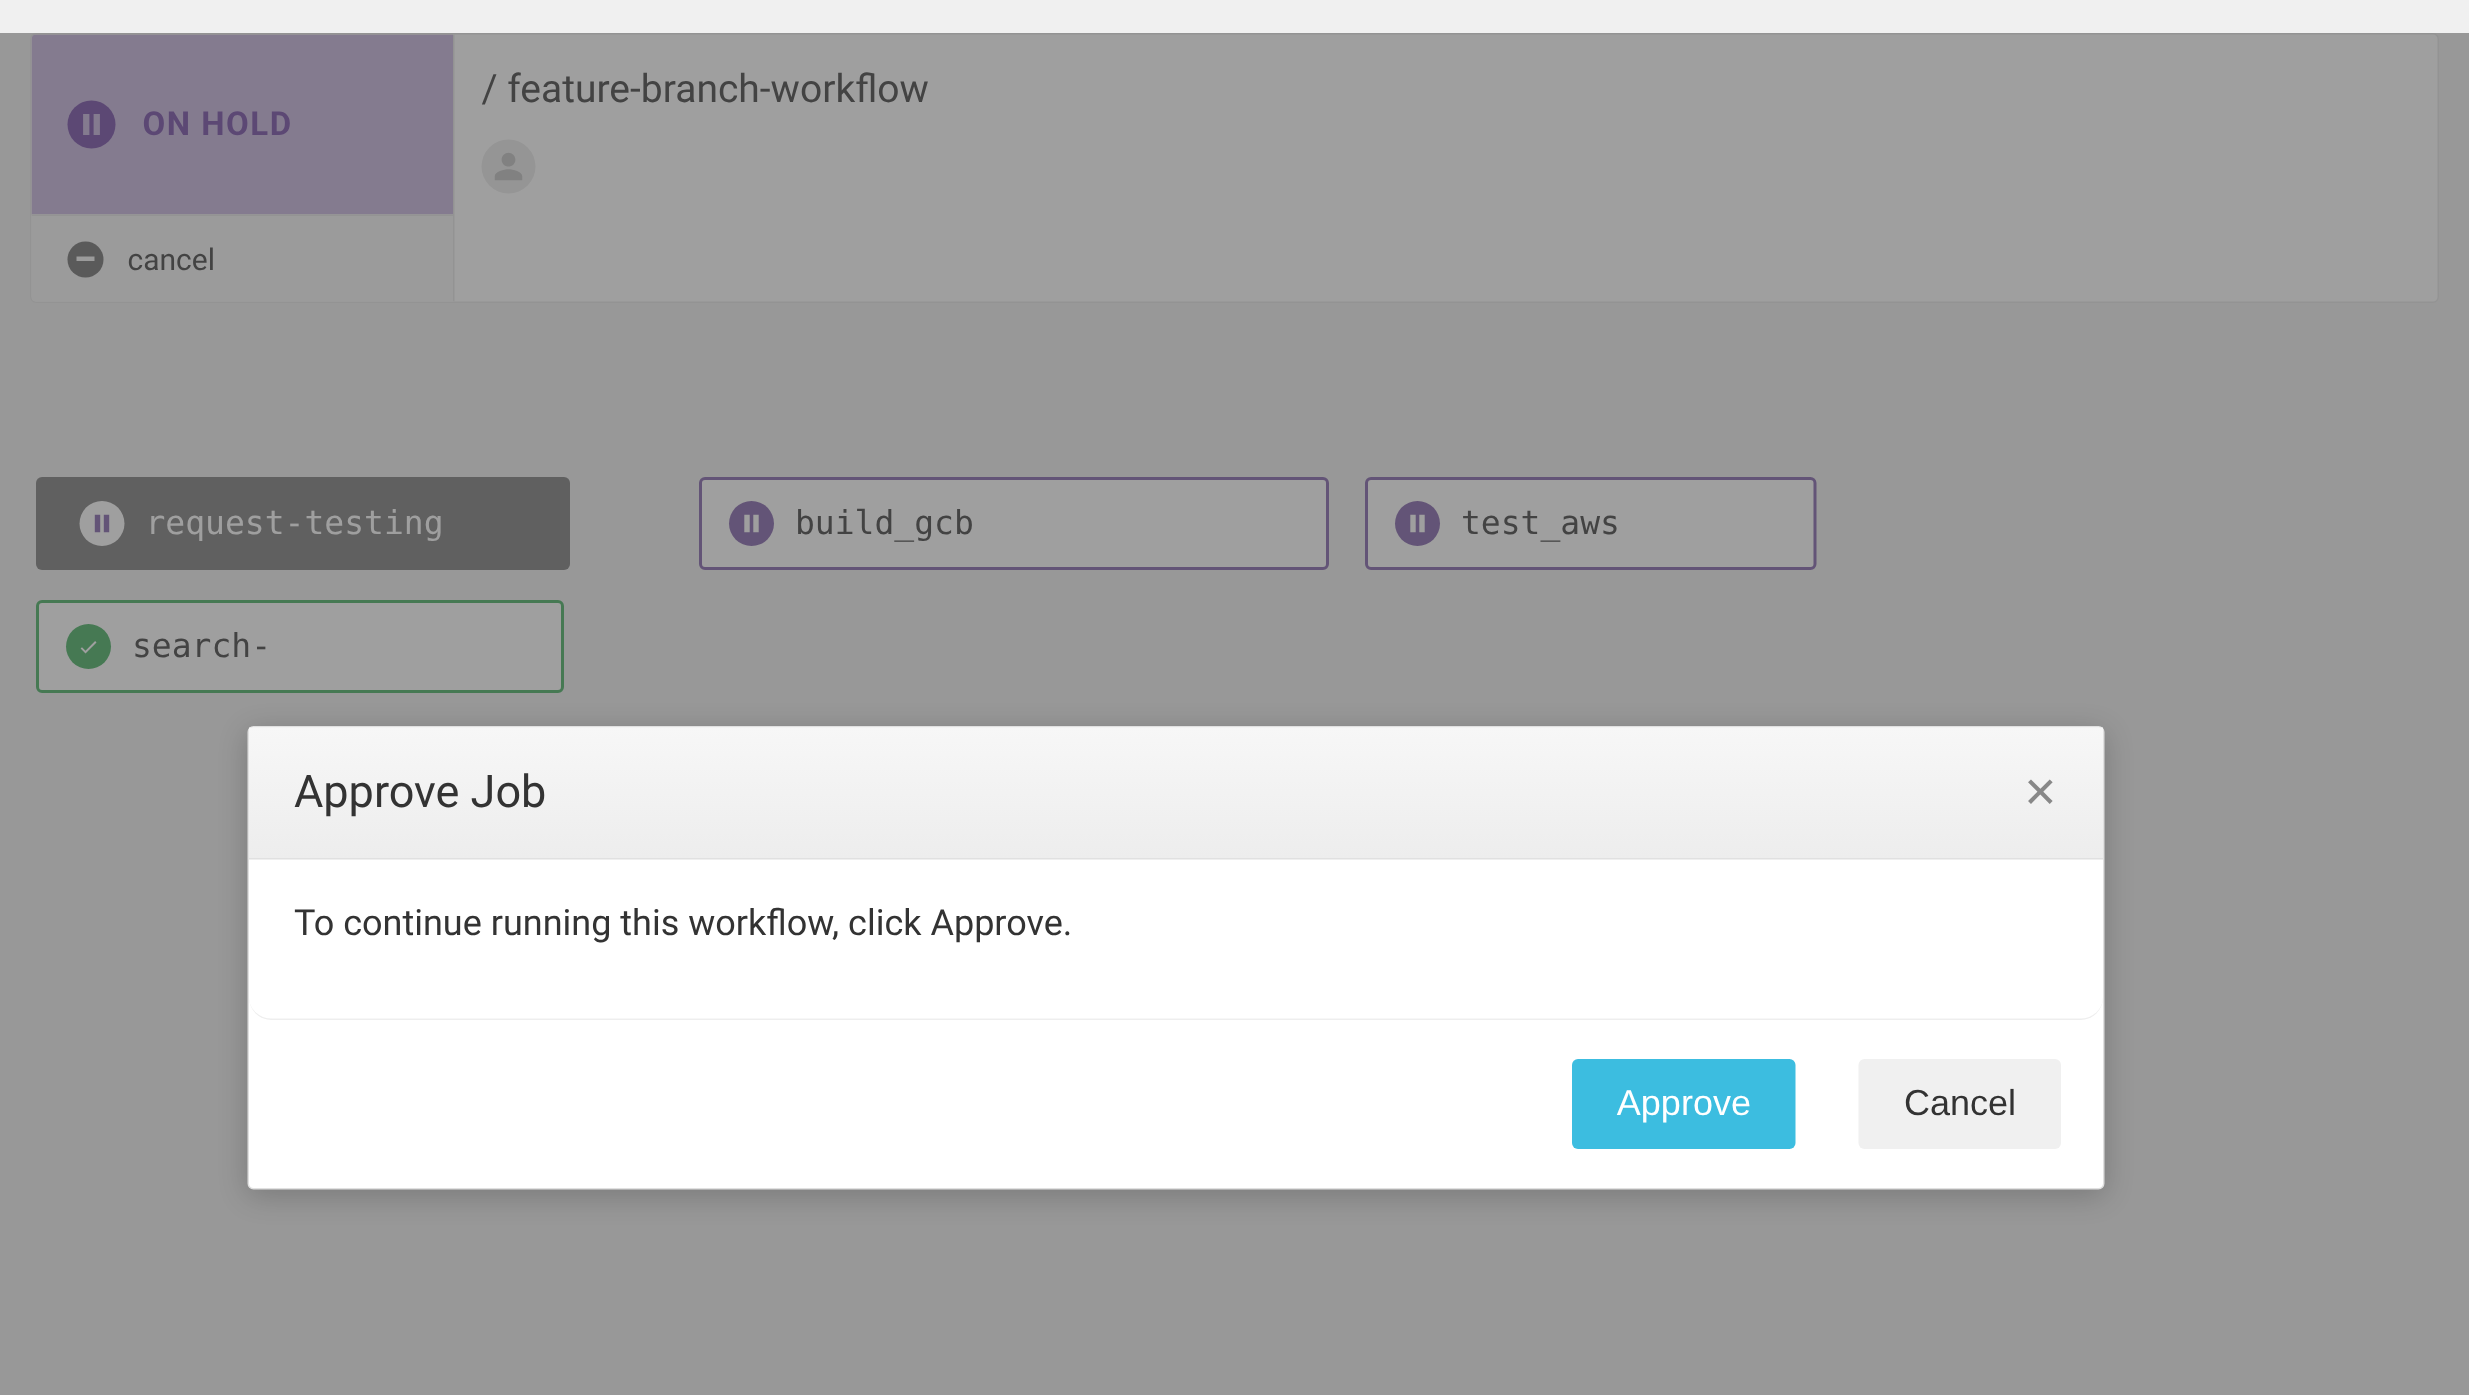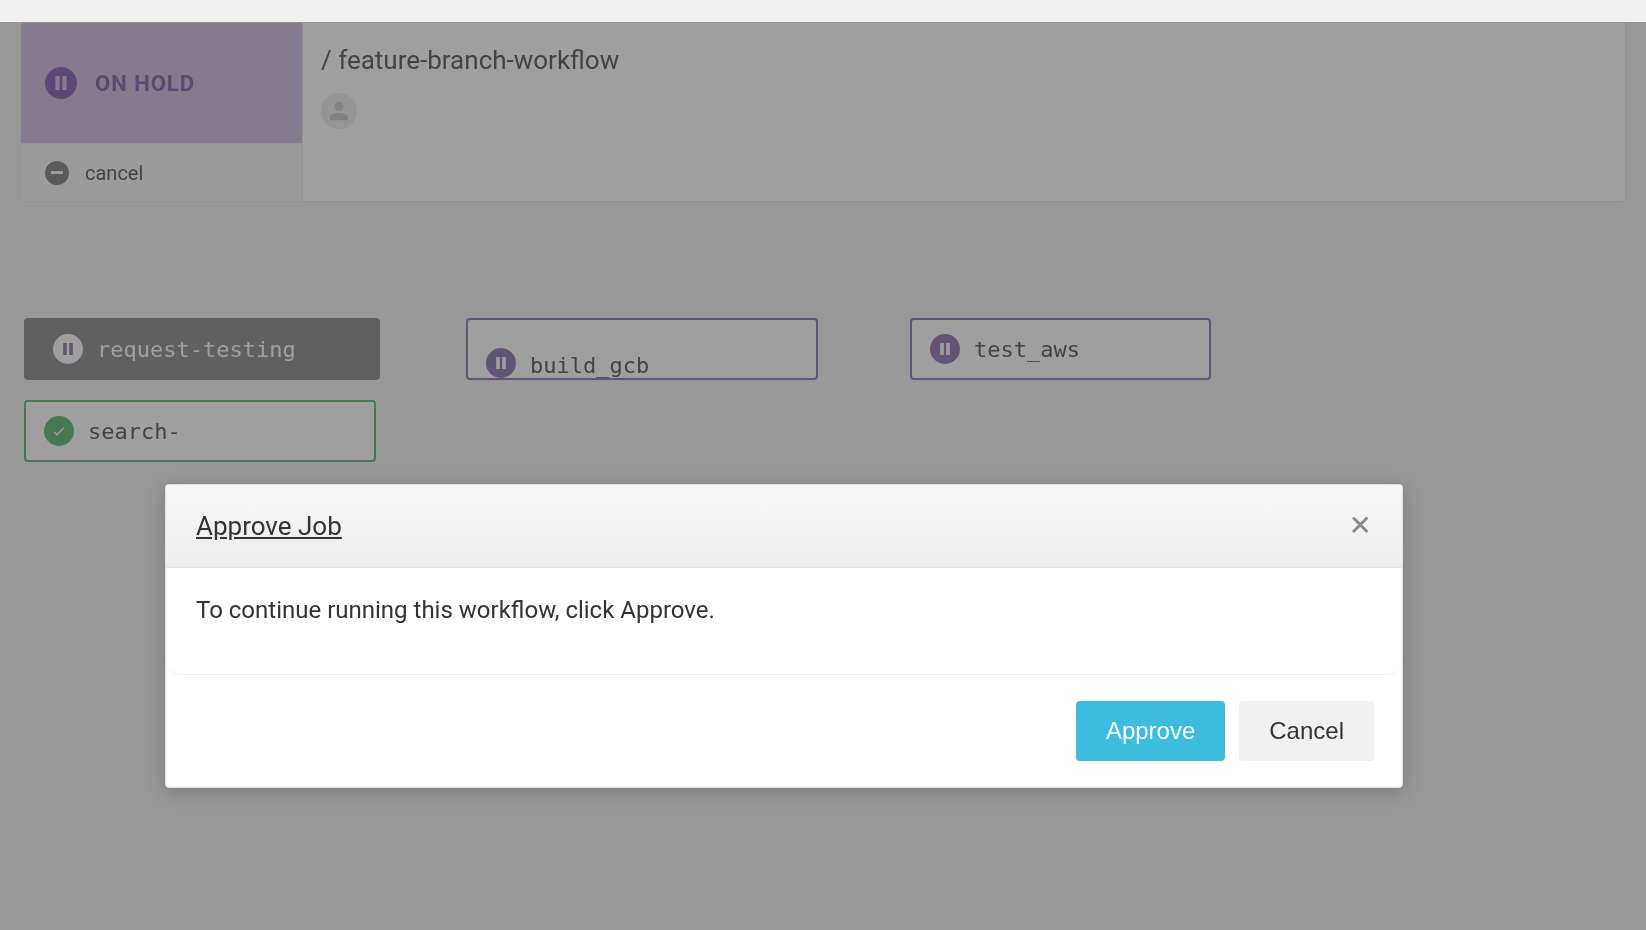--- a/index.html
+++ b/index.html
@@ -134,21 +134,21 @@
       flex-shrink: 0;
     }
     .node-icon.pause-white { background: #fff; }
     .node-icon.pause-white svg { width: 12px; height: 12px; fill: #7b5aa6; }
     .node-icon.pause-purple { background: #7b5aa6; }
     .node-icon.pause-purple svg { width: 12px; height: 12px; fill: #fff; }
     .node-icon.check-green { background: #3bab58; }
     .node-icon.check-green svg { width: 16px; height: 16px; fill: #fff; }
     
     .n1 { left: -6px; top: 0; width: 356px; }
-    .n2 { left: 436px; top: 0; width: 352px; align-items: flex-end; }
+    .n2 { left: 436px; top: 0; width: 420px; }
     .n3 { left: 880px; top: 0; width: 301px; }
     .n4 { left: -6px; top: 82px; width: 352px; }
 
     
     .overlay {
       position: absolute;
       inset: 0;
       background: rgba(80,80,80,0.55);
       z-index: 50;
     }
@@ -166,41 +166,41 @@
       flex-direction: column;
     }
     .modal-header {
       background: linear-gradient(#f7f7f7, #ededed);
       border-bottom: 1px solid #e0e0e0;
       padding: 26px 30px;
       display: flex;
       align-items: center;
       justify-content: space-between;
     }
-    .modal-title { font-size: 26px; color: #333; font-weight: 400; text-decoration: underline; }
+    .modal-title { font-size: 30px; color: #333; font-weight: 400; }
     .modal-close {
       font-size: 28px;
       color: #888;
       cursor: pointer;
       background: none;
       border: none;
       line-height: 1;
     }
     .modal-body {
       padding: 28px 30px 50px 30px;
       font-size: 24px;
       color: #333;
       border-bottom: 1px solid #eee;
       border-radius: 15px;
     }
     .modal-footer {
       padding: 26px 28px;
       display: flex;
       justify-content: flex-end;
-      gap: 14px;
+      gap: 42px;
     }
     .btn {
       font-size: 24px;
       padding: 16px 30px;
       border-radius: 4px;
       border: none;
       cursor: pointer;
     }
     .btn-primary { background: #3cbde0; color: #fff; }
     .btn-secondary { background: #f0f0f0; color: #333; }

